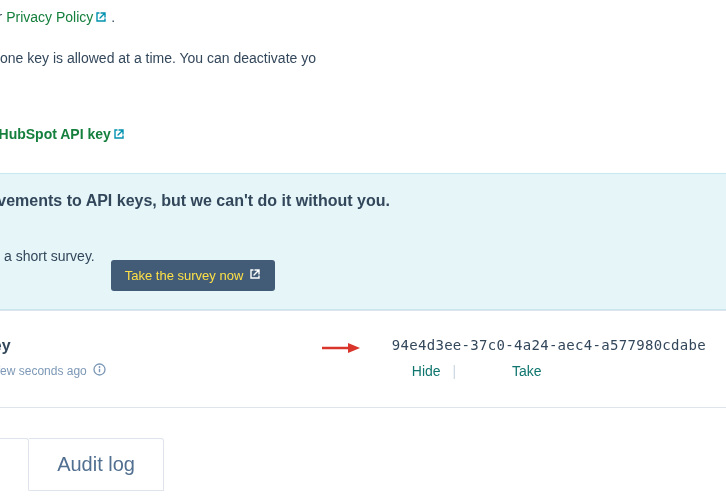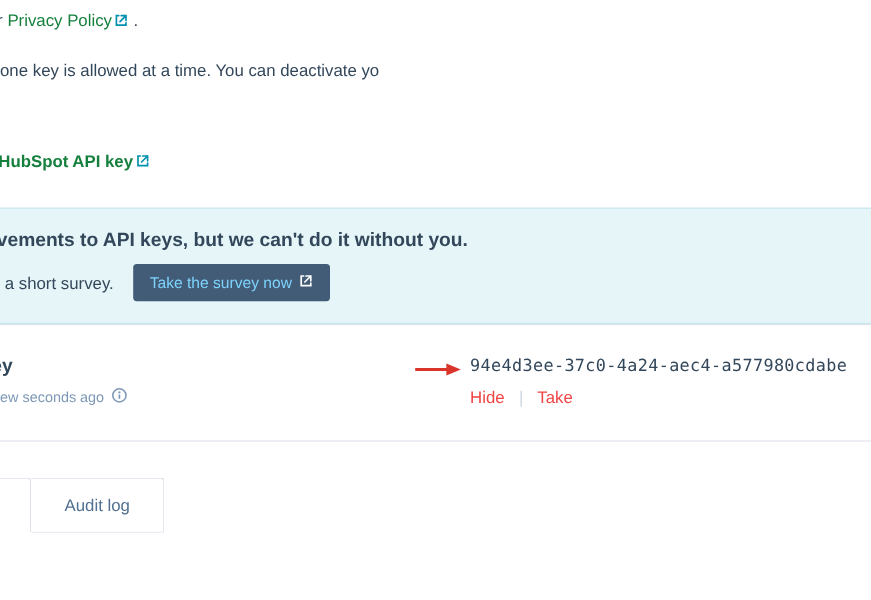--- a/index.html
+++ b/index.html
@@ -56,30 +56,31 @@
       margin-top: 10px;
       margin-left: -120px;
     }
     .banner-sub {
       color: #33475b;
       font-size: 14px;
       white-space: nowrap;
     }
     .survey-btn {
       background: #425b76;
-      color: #7dd3fc;
+      color: #fde047;
       border: none;
       border-radius: 3px;
       padding: 8px 14px;
       font-size: 13px;
       font-weight: 400;
       margin-left: 16px;
       cursor: pointer;
       display: inline-flex;
       align-items: center;
+      margin-top: 40px;
     }
     .survey-btn .ext-icon svg path { stroke: #fff; }
     .apikey-section {
       border-top: 1px solid #dfe3eb;
       border-bottom: 1px solid #dfe3eb;
       padding: 26px 0 28px 0;
       margin-top: 0;
     }
     .apikey-row {
       display: flex;
@@ -114,41 +115,43 @@
     .arrow {
       position: absolute;
       left: -48px;
       top: 4px;
     }
     .apikey-value {
       font-family: Consolas, Monaco, monospace;
       font-size: 14px;
       color: #33475b;
       letter-spacing: 0.3px;
+      margin-left: 24px;
     }
     .apikey-actions {
       margin-top: 10px;
       font-size: 14px;
     }
     .apikey-actions .link-action {
-      color: #ef4444;
+      color: #0f766e;
       cursor: pointer;
+      margin-left: 44px;
     }
     .sep {
       color: #cbd6e2;
       margin: 0 8px;
     }
     .tabs {
       display: flex;
       margin-top: 30px;
       margin-left: -40px;
     }
     .tab {
       padding: 14px 28px;
-      font-size: 14px;
+      font-size: 20px;
       color: #33475b;
       border: 1px solid transparent;
       cursor: pointer;
     }
     .tab-active {
       border: 1px solid #dfe3eb;
       border-bottom: 1px solid transparent;
       background: #fff;
       border-radius: 3px 3px 0 0;
     }

